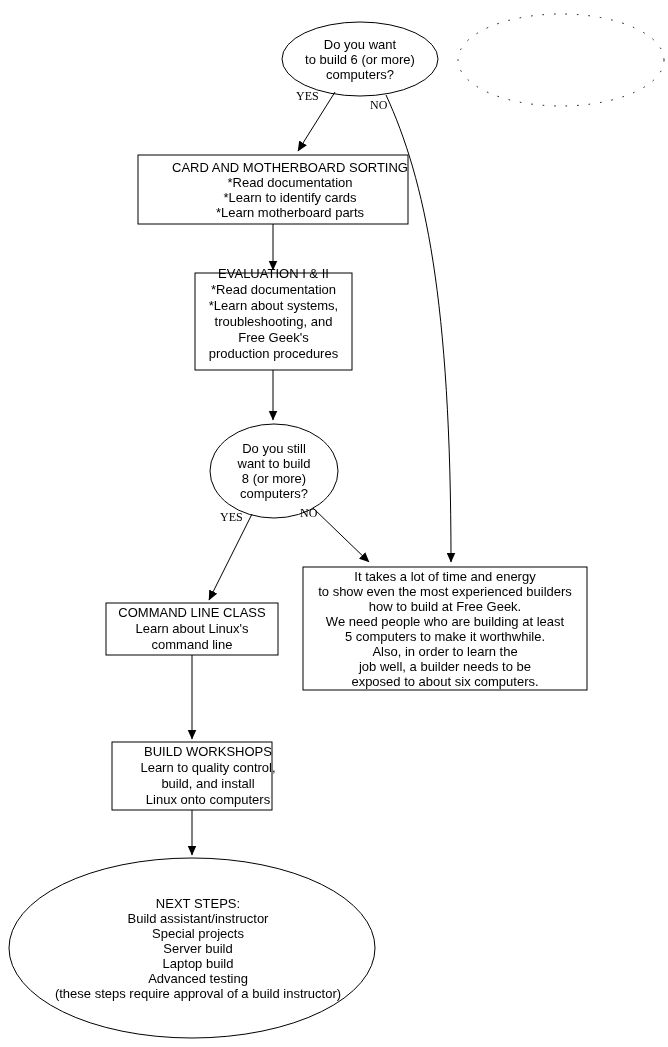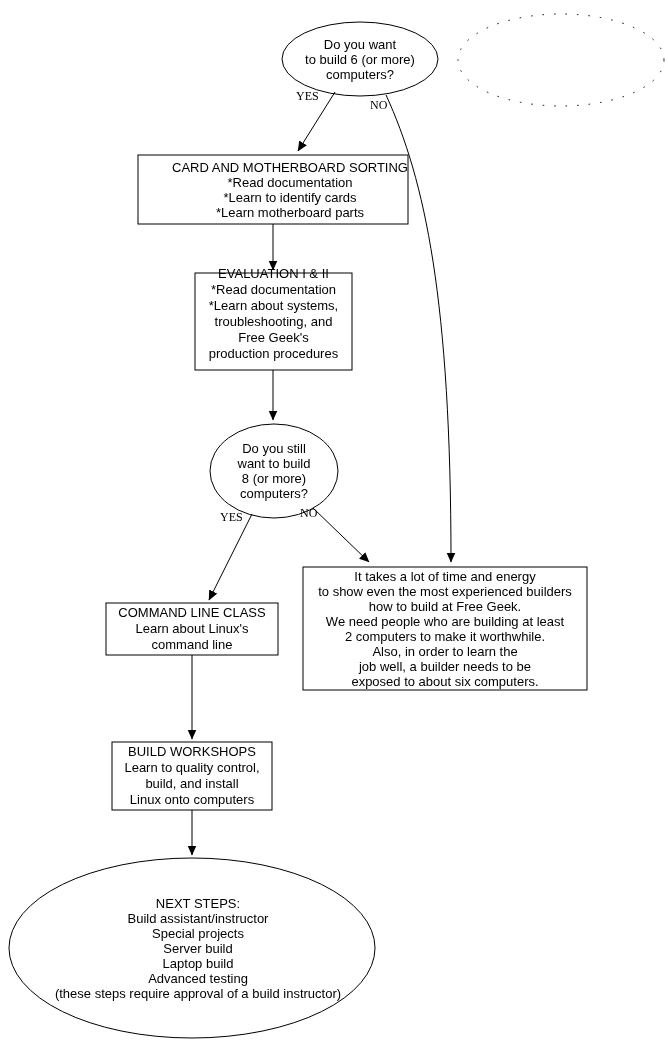--- a/index.html
+++ b/index.html
@@ -88,30 +88,30 @@
 
   <div class="nodetext" style="left:210px; top:424px; width:128px; height:94px;">Do you still
 want to build
 8 (or more)
 computers?</div>
 
   <div class="nodetext" style="left:303px; top:567px; width:284px; height:123px;">It takes a lot of time and energy
 to show even the most experienced builders
 how to build at Free Geek.
 We need people who are building at least
-2 computers to make it worthwhile.
+5 computers to make it worthwhile.
 Also, in order to learn the
 job well, a builder needs to be
 exposed to about six computers.</div>
 
   <div class="nodetext lh16" style="left:106px; top:603px; width:172px; height:52px;">COMMAND LINE CLASS
 Learn about Linux's
 command line</div>
 
-  <div class="nodetext lh16" style="left:112px; top:742px; width:160px; height:68px;">BUILD WORKSHOPS
+  <div class="nodetext lh16" style="left:128px; top:742px; width:160px; height:68px;">BUILD WORKSHOPS
 Learn to quality control,
 build, and install
 Linux onto computers</div>
 
   <div class="nodetext" style="left:15px; top:858px; width:366px; height:180px;">NEXT STEPS:
 Build assistant/instructor
 Special projects
 Server build
 Laptop build
 Advanced testing

